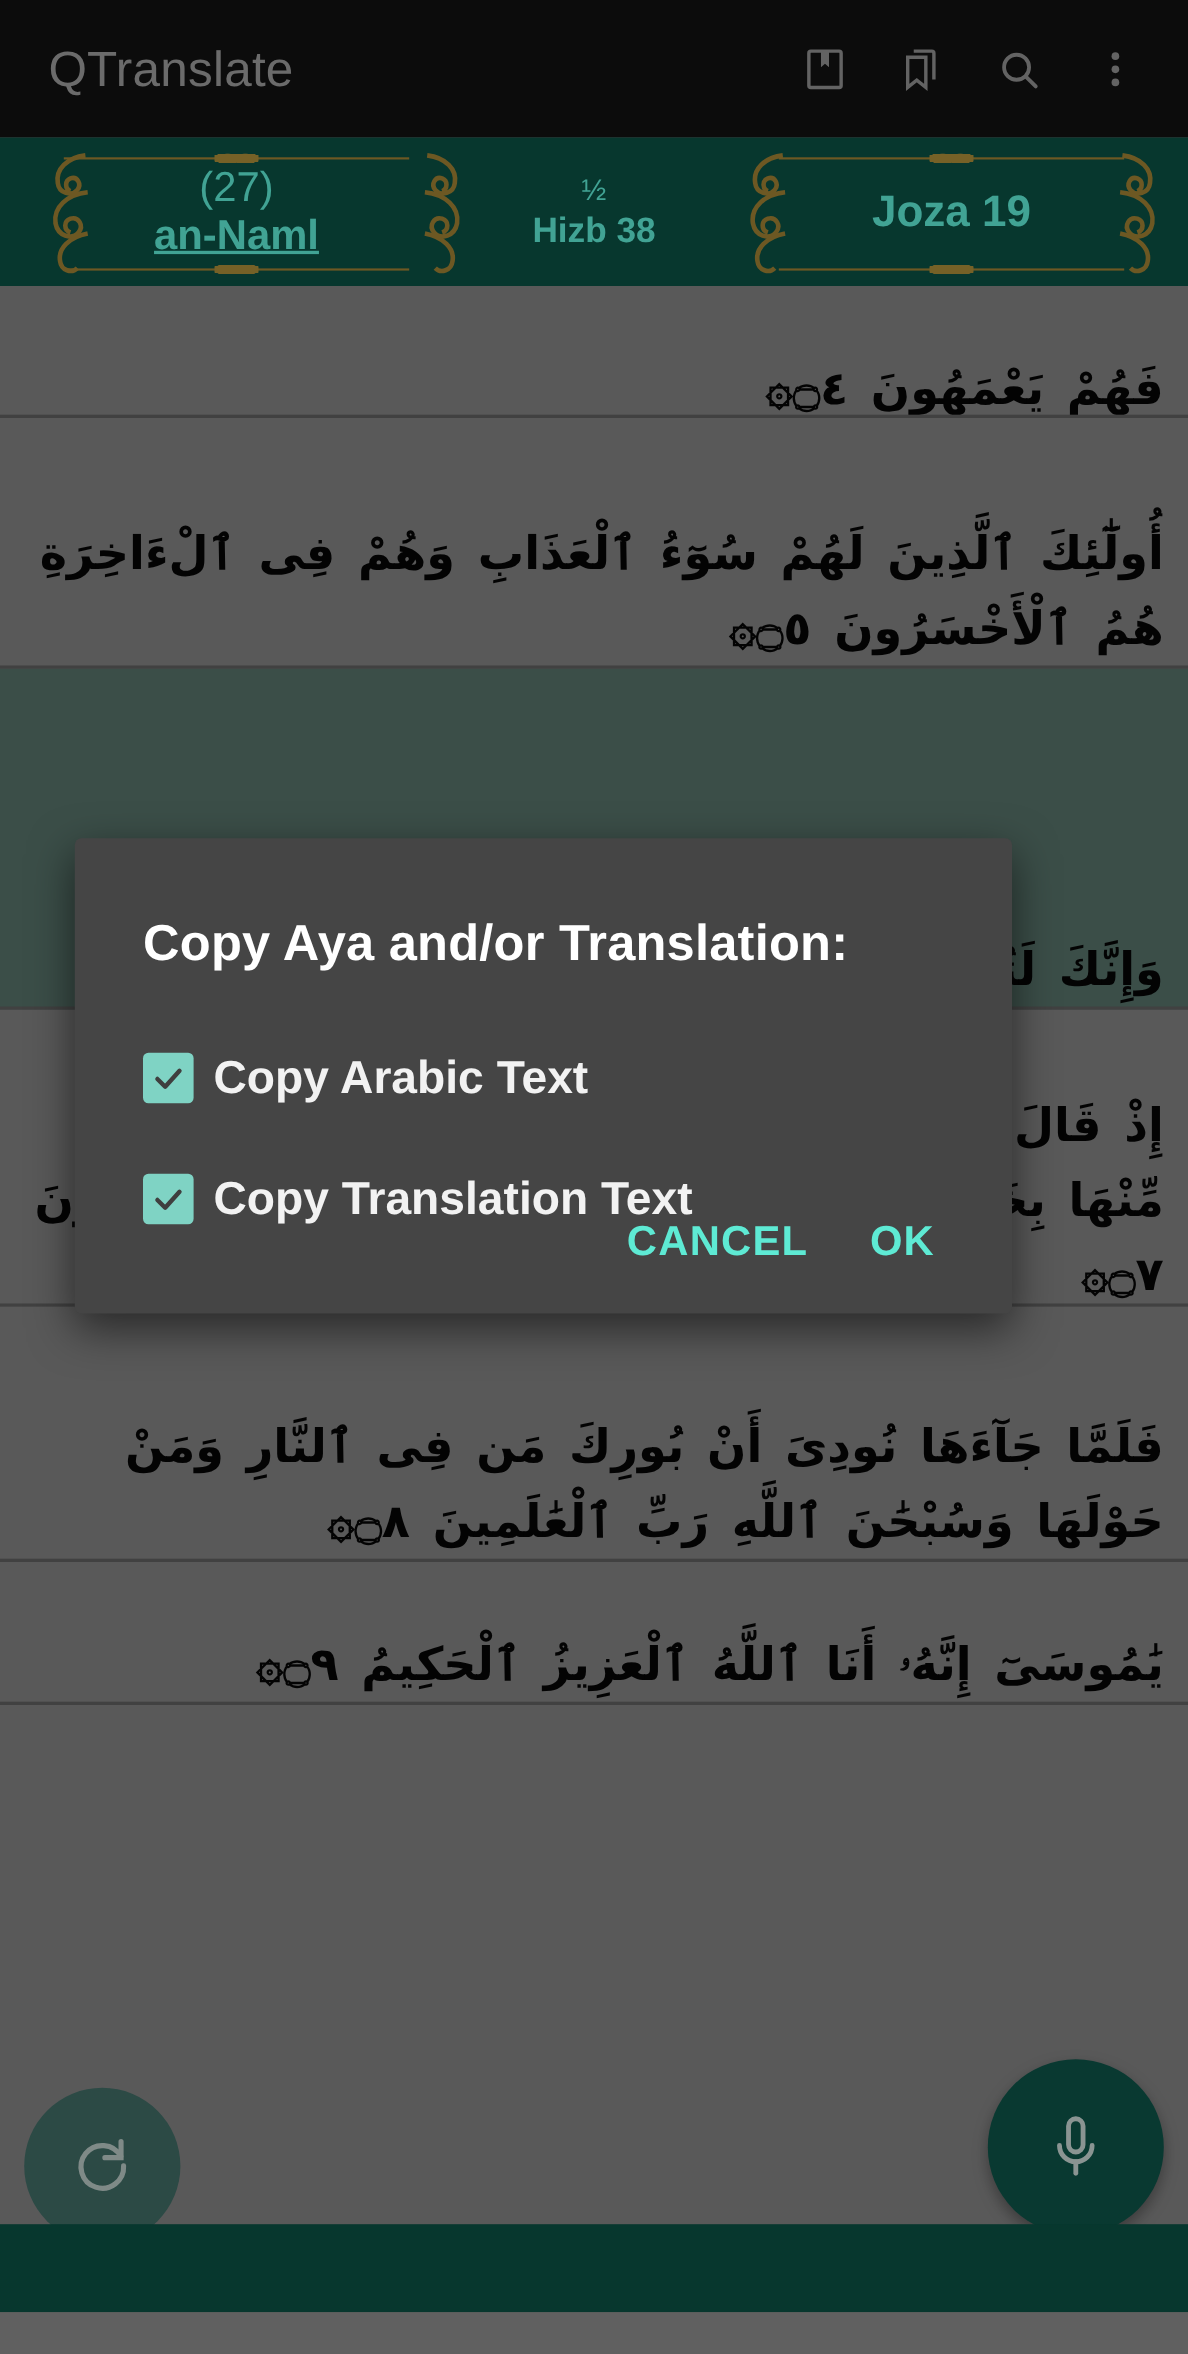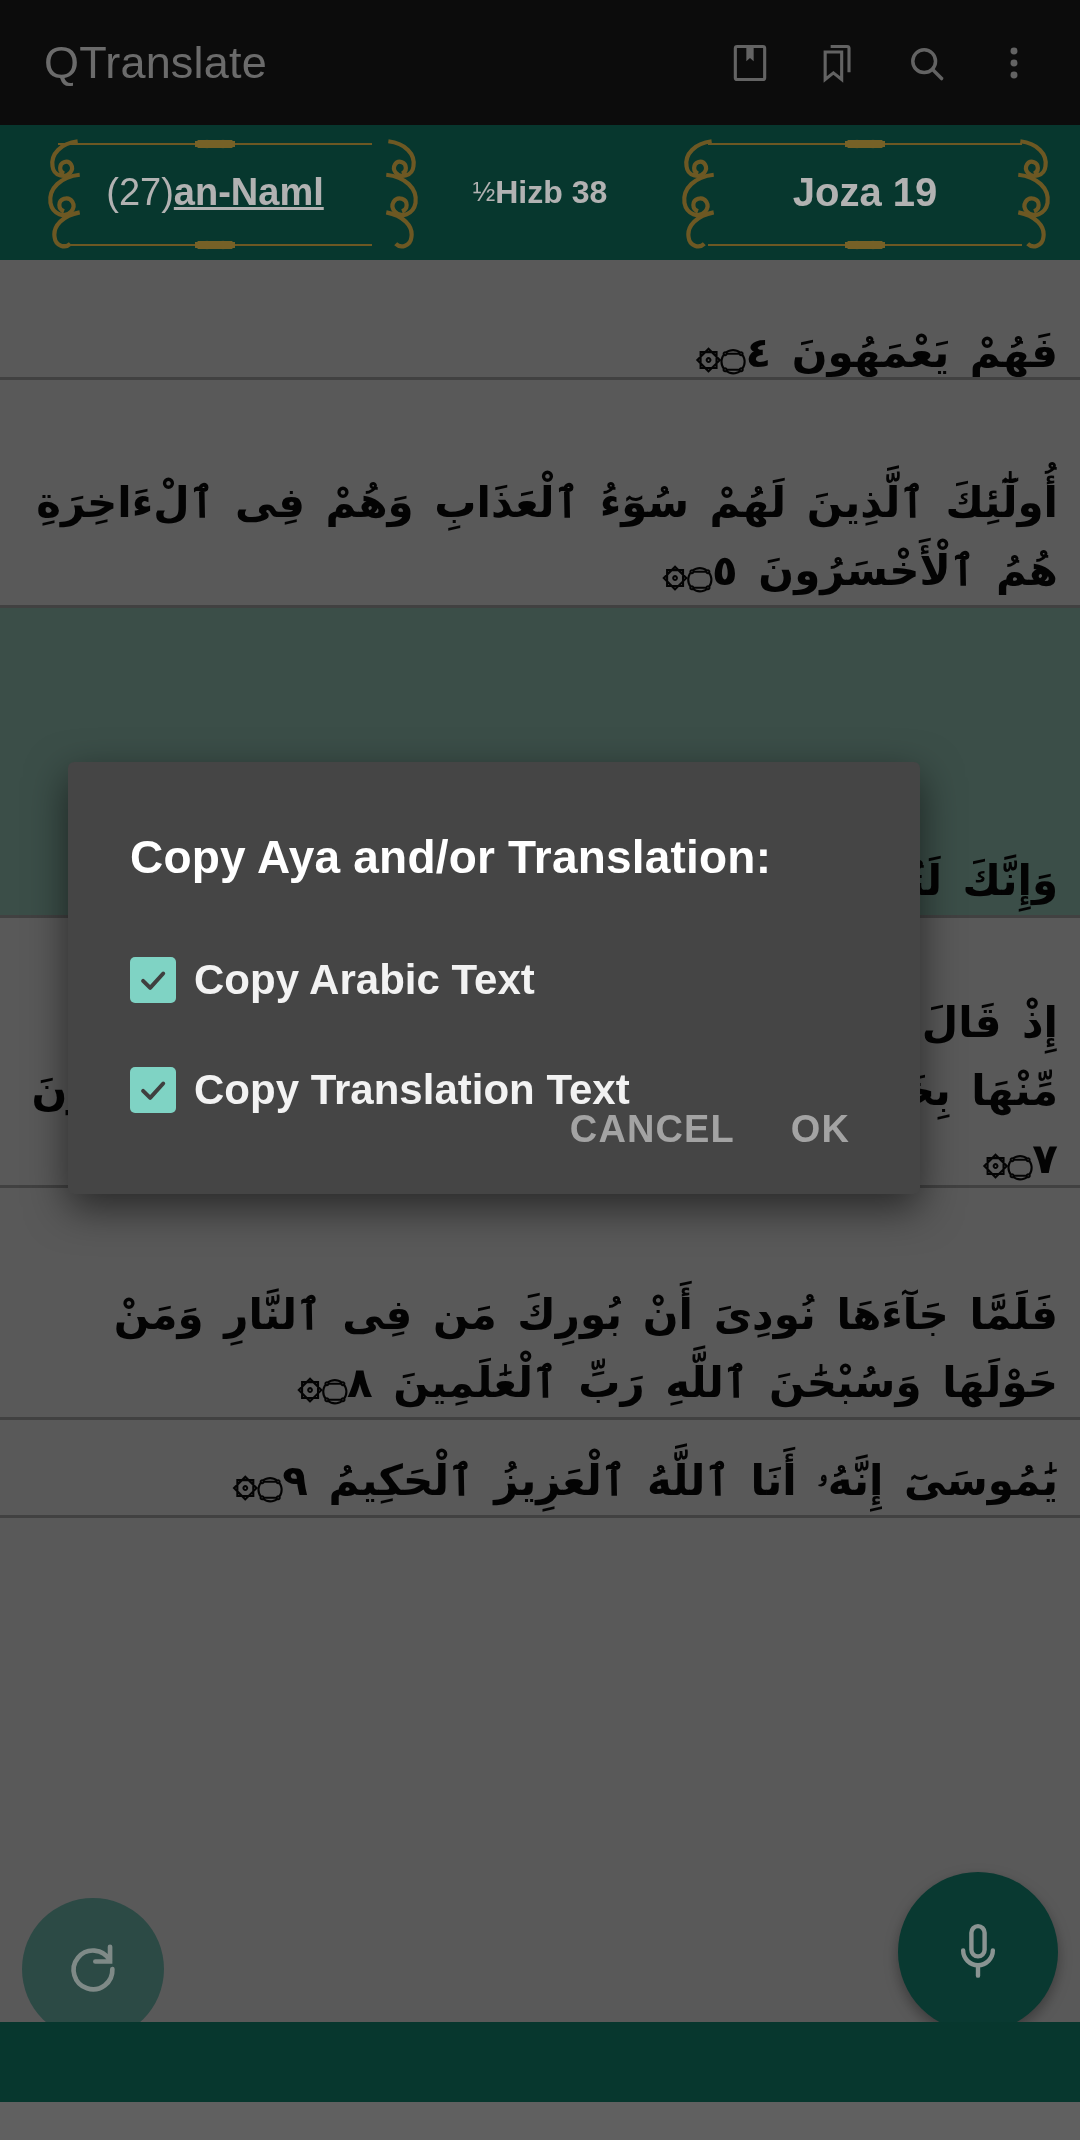--- a/index.html
+++ b/index.html
@@ -46,23 +46,23 @@
   
   #sura-band {
     position:absolute; top:125px; left:0;
     width:1080px; height:135px;
     background:#0b4f43;
     display:flex;
     align-items:stretch;
   }
   .band-cell {
     position:relative;
-    display:flex; 
+    display:flex; flex-direction:column;
     align-items:center; justify-content:center;
-    color:#ffffff;
+    color:#5eead4;
   }
   #cell-sura { width:430px; }
   #cell-hizb { width:220px; }
   #cell-joza  { flex:1; }
 
   .band-line-top, .band-line-bot {
     position:absolute; left:58px; right:58px;
     height:2px; background:#9c7f33;
   }
   .band-line-top { top:18px; }
@@ -122,21 +122,21 @@
     white-space:normal;
     word-spacing:6px;
   }
   #v4  { height:120px; align-items:flex-end; }
   #v4 .verse-ar { transform:translateY(10px); }
   #v5  { height:228px; }
   #v6  { height:310px; }
   #v7  { height:270px; align-items:flex-end; }
   #v7 .verse-ar { transform:translateY(8px); }
   #v8  { height:232px; }
-  #v9  { height:98px; }
+  #v9  { height:130px; }
   #v10 { height:150px; align-items:flex-start; border-bottom:none; }
   #v10 .verse-ar { transform:translateY(8px); }
 
   
   .fab {
     position:absolute;
     border-radius:50%;
     display:flex; align-items:center; justify-content:center;
     cursor:pointer;
   }
@@ -209,21 +209,21 @@
     font-weight:bold;
   }
   #dialog-actions {
     position:absolute;
     right:0; bottom:0;
     height:130px;
     display:flex; align-items:center;
     padding-right:42px;
   }
   .dlg-btn {
-    color:#a3a3a3;
+    color:#5eead4;
     font-size:38px;
     font-weight:700;
     letter-spacing:1.1px;
     background:none; border:none;
     padding:22px 28px;
     cursor:pointer;
     font-family:"Liberation Sans", sans-serif;
   }
 </style>
 </head>

